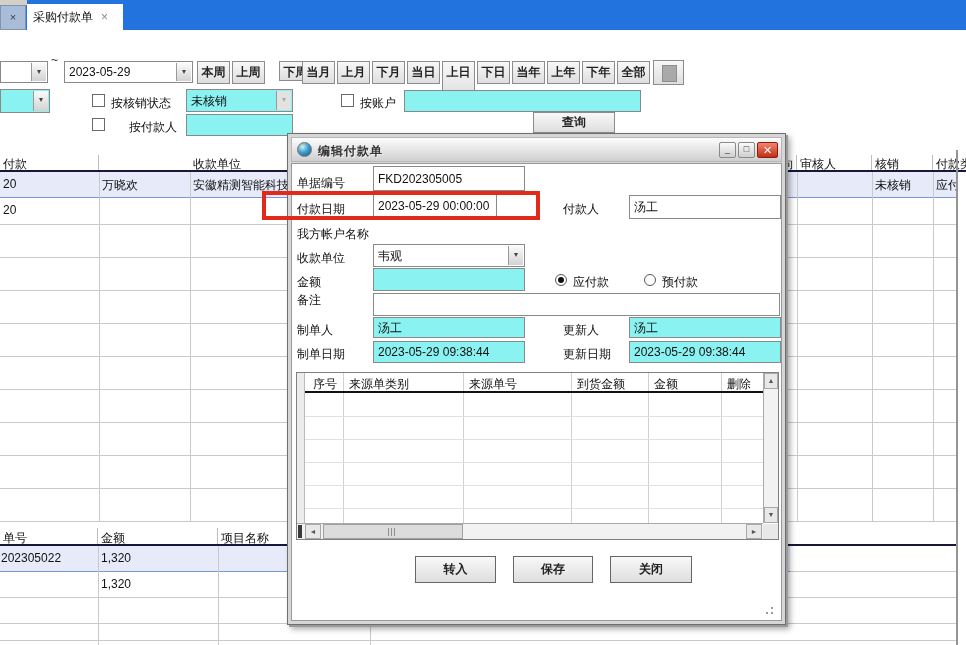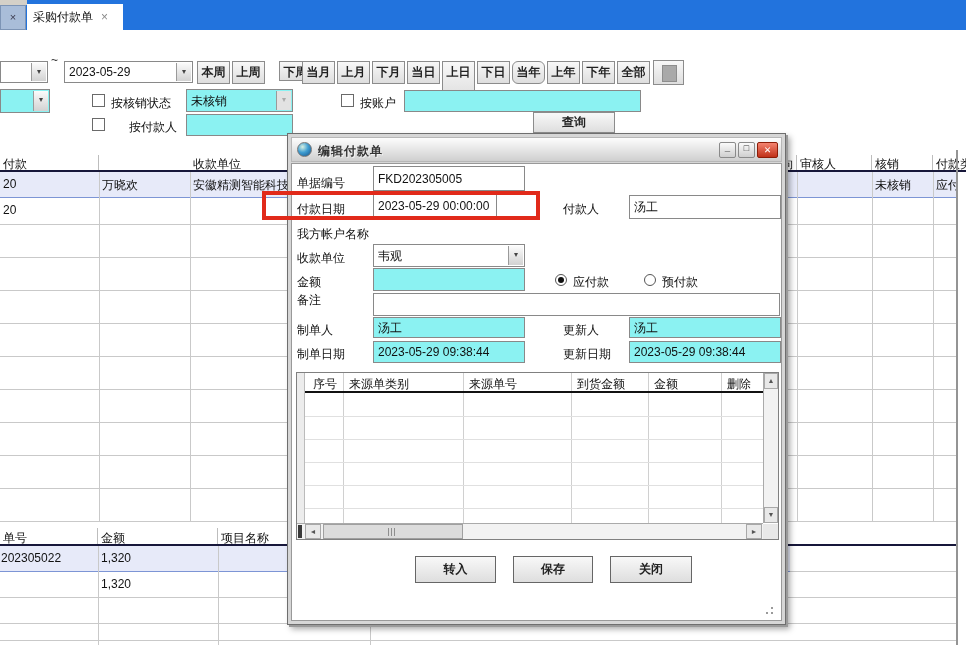--- a/index.html
+++ b/index.html
@@ -32,21 +32,21 @@
          border-right:1px solid #bdbdbd;box-sizing:border-box;}
   .hdr{background:#fff;border-bottom:2px solid #17173a;box-sizing:border-box;}
   .cell{position:absolute;top:0;bottom:0;padding:5px 0 0 3px;white-space:nowrap;overflow:hidden;box-sizing:border-box;}
   .rowsel{background:#e7eaf9;border-bottom:1px solid #7d95d5;box-sizing:border-box;}
   .rowline{border-bottom:1px solid #c9c9c9;box-sizing:border-box;}
   .vline{width:1px;background:#c9c9c9;}
   
   .dialog{left:287px;top:133px;width:497px;height:490px;background:#d6d6d6;border:1px solid #6e6e6e;
           box-shadow:2px 2px 0 #9a9a9a,4px 4px 6px rgba(0,0,0,0.35);z-index:10;}
   .titlebar{left:3px;top:3px;right:3px;height:25px;background:linear-gradient(#fdfdfd,#cfcfcf);
-            border:1px solid #b7b7b7;box-sizing:border-box;font-family:Liberation Mono, monospace;}
+            border:1px solid #b7b7b7;box-sizing:border-box;}
   .sphere{left:5px;top:4px;width:15px;height:15px;border-radius:50%;
           background:radial-gradient(circle at 35% 30%,#d8f0e0,#3f9ed2 45%,#135089);border:1px solid #777;box-sizing:border-box;}
   .dtitle{left:26px;top:5px;font-weight:bold;color:#333;text-shadow:1px 1px 0 #f4f4f4;letter-spacing:1px;}
   .winbtn{top:4px;width:17px;height:16px;background:linear-gradient(#fafafa,#cfcfcf);border:1px solid #8a8a8a;
           box-sizing:border-box;text-align:center;font-size:9px;line-height:13px;color:#333;border-radius:2px;}
   .winbtn.close{width:21px;background:linear-gradient(#f4836f,#c03119);border:1px solid #8c1d08;color:#fff;
                 font-size:11px;font-weight:bold;line-height:14px;}
   .dbody{left:3px;top:29px;right:3px;bottom:3px;background:#fff;border:1px solid #999;box-sizing:border-box;}
   .flabel{position:absolute;white-space:nowrap;}
   .src-table{left:4px;top:208px;width:483px;height:168px;border:1px solid #808080;box-sizing:border-box;background:#fff;}
@@ -85,21 +85,21 @@
   </div>
   <div class="abs btn3d" style="left:197px;top:61px;width:33px;height:23px;line-height:21px;">本周</div>
   <div class="abs btn3d" style="left:232px;top:61px;width:33px;height:23px;line-height:21px;">上周</div>
   <div class="abs btn3d" style="left:267px;top:61px;width:33px;height:20px;line-height:21px;margin-left:12px;">下周</div>
   <div class="abs btn3d" style="left:302px;top:61px;width:33px;height:23px;line-height:21px;">当月</div>
   <div class="abs btn3d" style="left:337px;top:61px;width:33px;height:23px;line-height:21px;">上月</div>
   <div class="abs btn3d" style="left:372px;top:61px;width:33px;height:23px;line-height:21px;">下月</div>
   <div class="abs btn3d" style="left:407px;top:61px;width:33px;height:23px;line-height:21px;">当日</div>
   <div class="abs btn3d" style="left:442px;top:61px;width:33px;height:39px;line-height:21px;">上日</div>
   <div class="abs btn3d" style="left:477px;top:61px;width:33px;height:23px;line-height:21px;">下日</div>
-  <div class="abs btn3d" style="left:512px;top:61px;width:33px;height:23px;line-height:21px;border-radius:6px;">当年</div>
+  <div class="abs btn3d" style="left:512px;top:61px;width:33px;height:23px;line-height:21px;">当年</div>
   <div class="abs btn3d" style="left:547px;top:61px;width:33px;height:23px;line-height:21px;">上年</div>
   <div class="abs btn3d" style="left:582px;top:61px;width:33px;height:23px;line-height:21px;">下年</div>
   <div class="abs btn3d" style="left:617px;top:61px;width:33px;height:23px;line-height:21px;">全部</div>
   <div class="abs btn3d" style="left:653px;top:60px;width:31px;height:25px;">
     <span class="abs" style="left:8px;top:4px;width:13px;height:15px;background:#a9a9a9;border:1px solid #8d8d8d;"></span>
   </div>
 
   <div class="abs field cyan" style="left:0;top:89px;width:50px;height:24px;">
     <span></span>
     <span class="combo-btn">▾</span>

